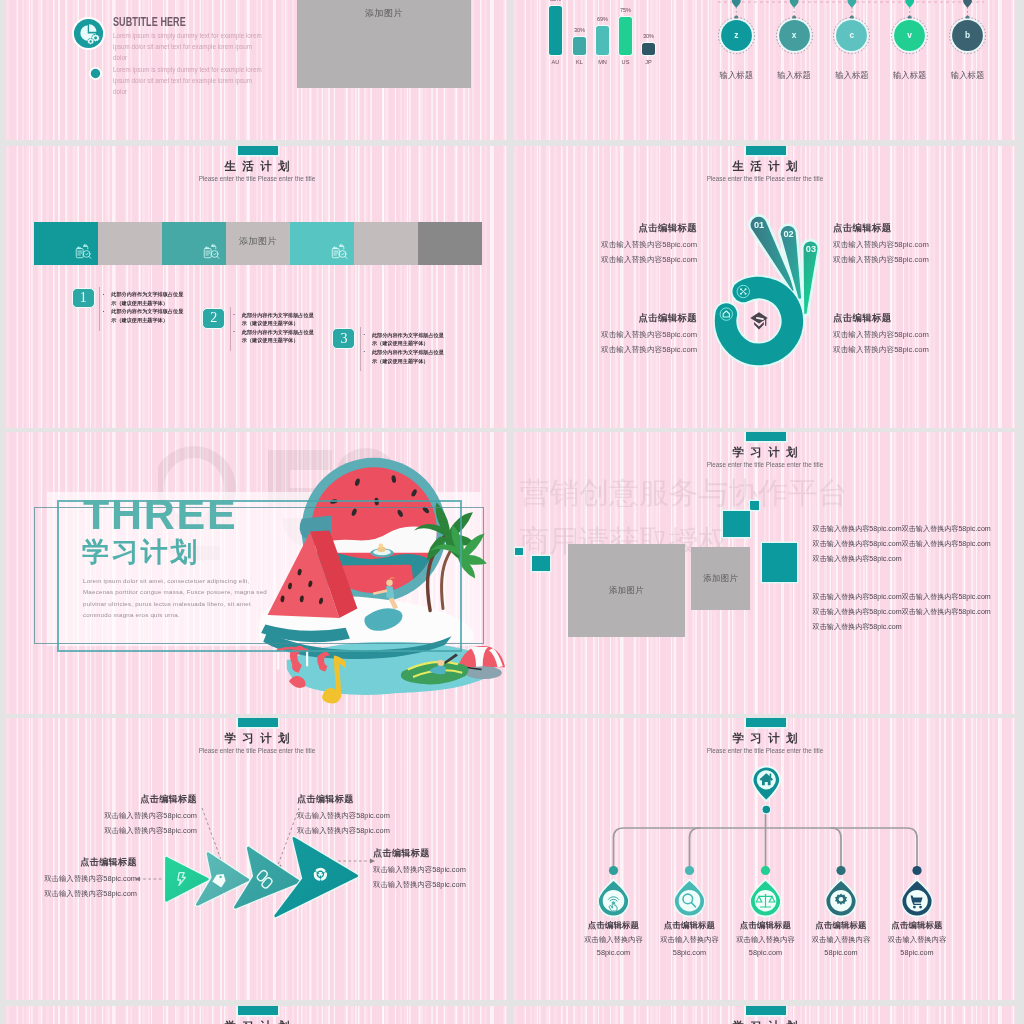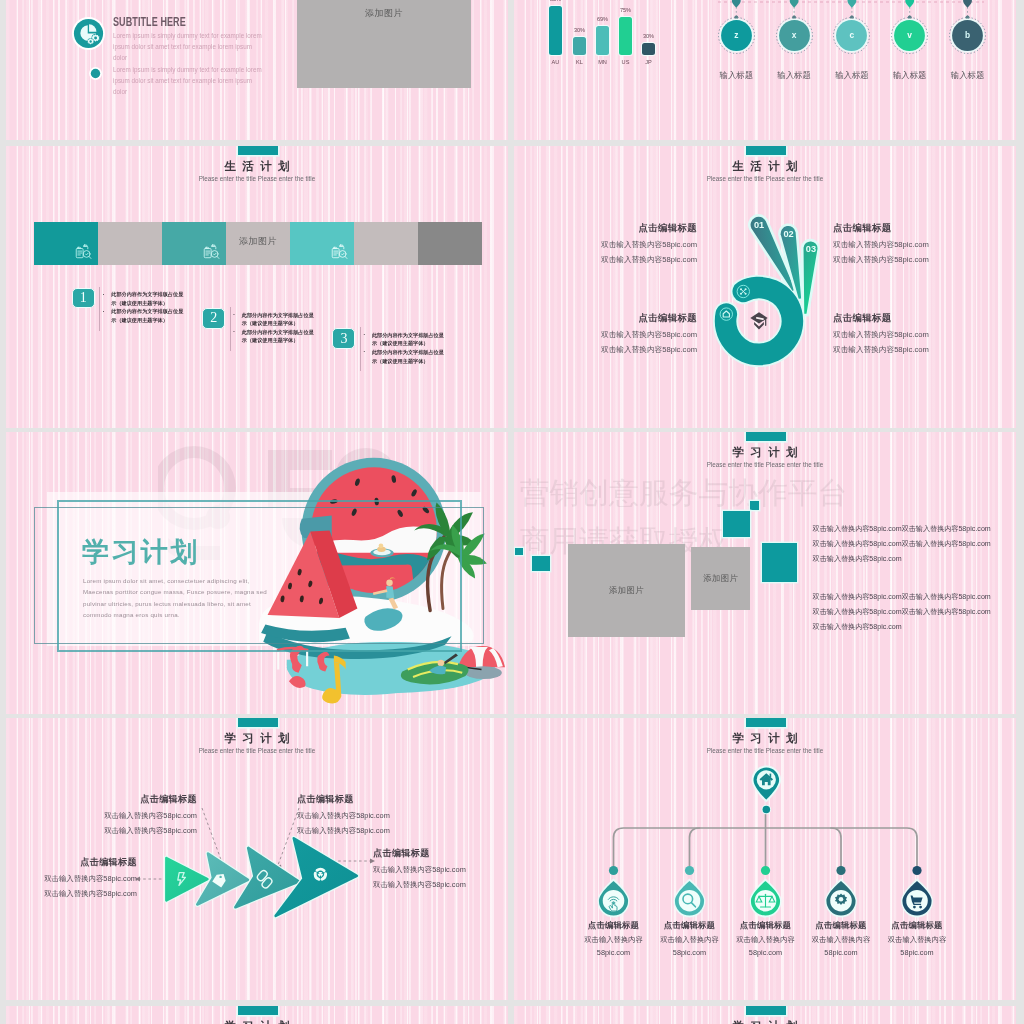--- a/index.html
+++ b/index.html
@@ -472,20 +472,21 @@
         <path d="M281 639 q14 -4 29 0" stroke="#ee5a67" stroke-width="2.4" fill="none"></path>
       </g>
       <g>
         <path d="M334 650 l2 26 q-7 -4 -11 2 q-5 7 3 10 q10 3 13 -6 l-2 -31 z" fill="#f2c12e"></path>
         <path d="M334 650 q8 1 11 7 l0 -7 q-4 -5 -11 -6 z" fill="#f2c12e"></path>
       </g>
     </svg>
 
     <div class="abs" style="left:28.1px;top:74.6px;width:448px;height:135px;border:1px solid rgba(79,140,150,.75);"></div>
     <div class="abs" style="left:51.4px;top:67.6px;width:401px;height:148px;border:2.2px solid rgba(70,165,170,.8);"></div>
+    <div class="abs" style="left:77px;top:61px;font-size:43px;font-weight:700;color:#58b2ae;letter-spacing:.04em;line-height:43px;">THREE</div>
     <div class="abs" style="left:76px;top:105px;font-size:27px;font-weight:700;color:#52b0ac;letter-spacing:.09em;line-height:30px;">学习计划</div>
     <div class="abs" style="left:77px;top:143px;width:250px;font-size:6.2px;line-height:11.3px;color:#9c8e97;letter-spacing:.035em;">
       <div>Lorem ipsum dolor sit amet, consectetuer adipiscing elit,</div>
       <div>Maecenas porttitor congue massa, Fusce posuere, magna sed</div>
       <div>pulvinar ultricies, purus lectus malesuada libero, sit amet</div>
       <div>commodo magna eros quis urna.</div>
     </div>
   </div>
 
   <div class="slide" style="left:514px;top:432px;">

